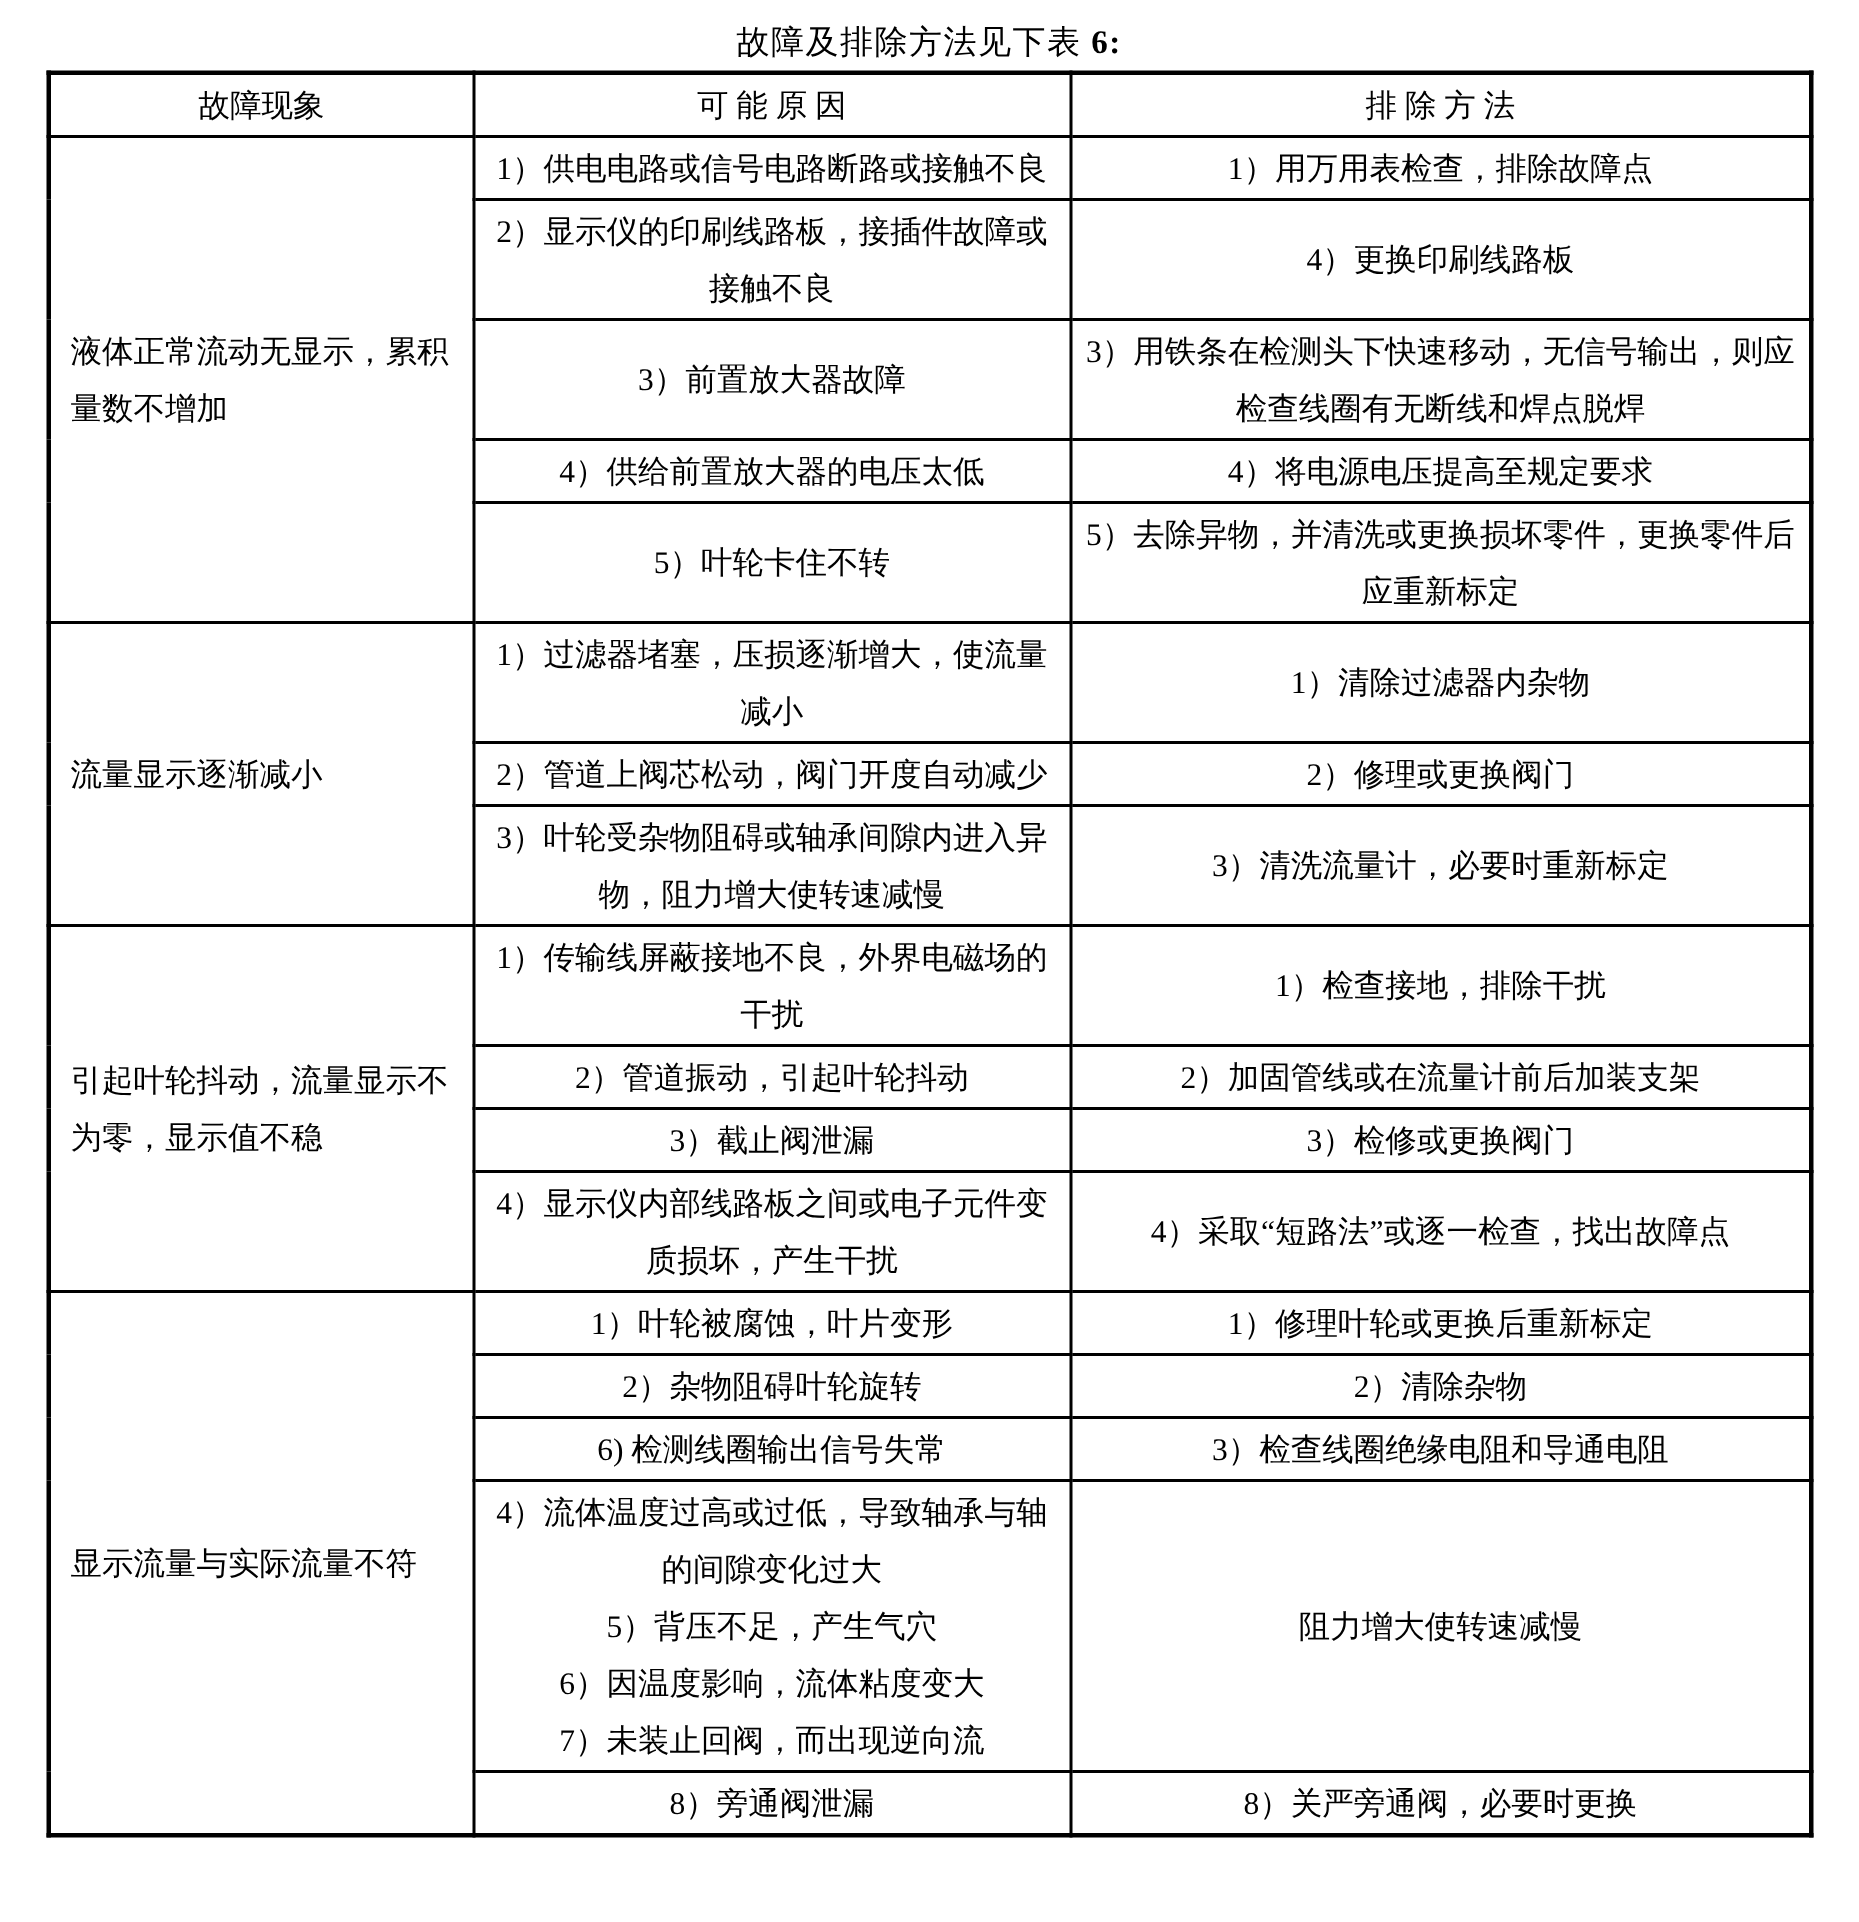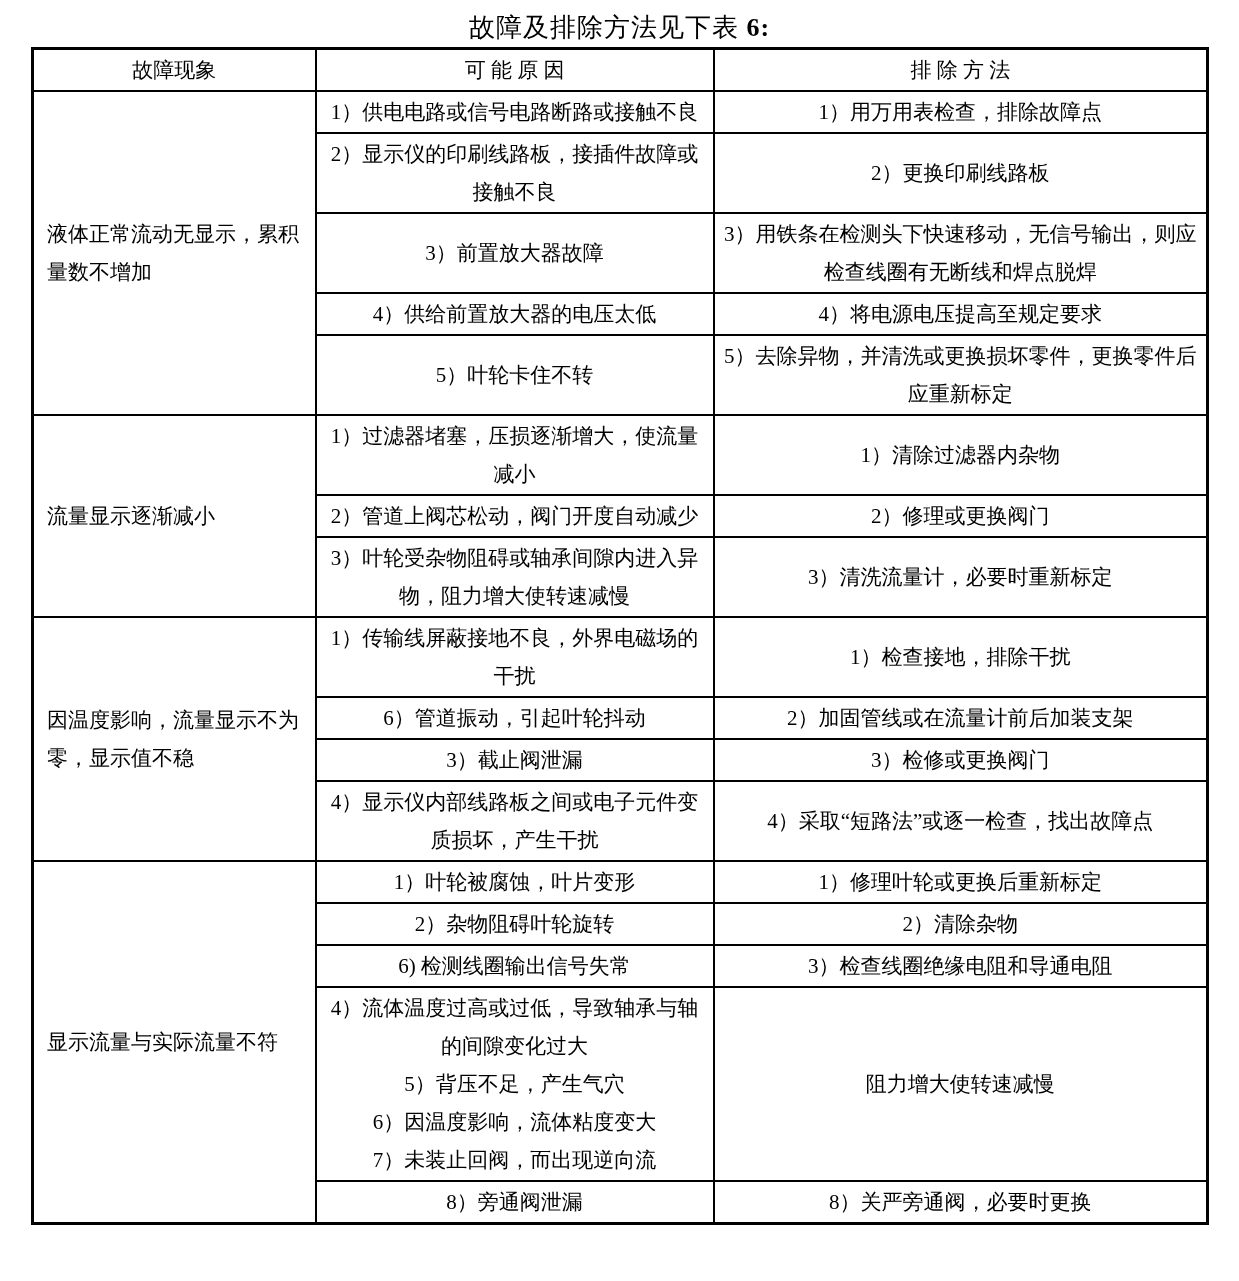--- a/index.html
+++ b/index.html
@@ -7,21 +7,21 @@
   body {
     width: 1239px;
     height: 1281px;
     font-family: "Liberation Serif", "DejaVu Serif", serif;
     color: #000000;
     overflow: hidden;
   }
   .page { padding-top: 14px; }
   .doc-title {
     text-align: center;
-    font-size: 26px;
+    font-size: 22px;
     line-height: 28px;
     margin-bottom: 5px;
     letter-spacing: 1px;
   }
   .doc-title .ref { font-weight: bold; }
   table.fault-table {
     border-collapse: collapse;
     table-layout: fixed;
     margin-left: 31px;
     width: 1175px;
@@ -70,21 +70,21 @@
       <th>排 除 方 法</th>
     </tr>
 
     <tr>
       <td class="phen" rowspan="5">液体正常流动无显示，累积量数不增加</td>
       <td class="cause">1）供电电路或信号电路断路或接触不良</td>
       <td class="method">1）用万用表检查，排除故障点</td>
     </tr>
     <tr>
       <td class="cause">2）显示仪的印刷线路板，接插件故障或接触不良</td>
-      <td class="method">2）更换印刷线路板</td>
+      <td class="method">4）更换印刷线路板</td>
     </tr>
     <tr>
       <td class="cause">3）前置放大器故障</td>
       <td class="method">3）用铁条在检测头下快速移动，无信号输出，则应检查线圈有无断线和焊点脱焊</td>
     </tr>
     <tr>
       <td class="cause">4）供给前置放大器的电压太低</td>
       <td class="method">4）将电源电压提高至规定要求</td>
     </tr>
     <tr>
@@ -100,26 +100,26 @@
     <tr>
       <td class="cause">2）管道上阀芯松动，阀门开度自动减少</td>
       <td class="method">2）修理或更换阀门</td>
     </tr>
     <tr>
       <td class="cause">3）叶轮受杂物阻碍或轴承间隙内进入异物，阻力增大使转速减慢</td>
       <td class="method">3）清洗流量计，必要时重新标定</td>
     </tr>
 
     <tr>
-      <td class="phen" rowspan="4">因温度影响，流量显示不为零，显示值不稳</td>
+      <td class="phen" rowspan="4">引起叶轮抖动，流量显示不为零，显示值不稳</td>
       <td class="cause">1）传输线屏蔽接地不良，外界电磁场的干扰</td>
       <td class="method">1）检查接地，排除干扰</td>
     </tr>
     <tr>
-      <td class="cause">6）管道振动，引起叶轮抖动</td>
+      <td class="cause">2）管道振动，引起叶轮抖动</td>
       <td class="method">2）加固管线或在流量计前后加装支架</td>
     </tr>
     <tr>
       <td class="cause">3）截止阀泄漏</td>
       <td class="method">3）检修或更换阀门</td>
     </tr>
     <tr>
       <td class="cause">4）显示仪内部线路板之间或电子元件变质损坏，产生干扰</td>
       <td class="method">4）采取“短路法”或逐一检查，找出故障点</td>
     </tr>

